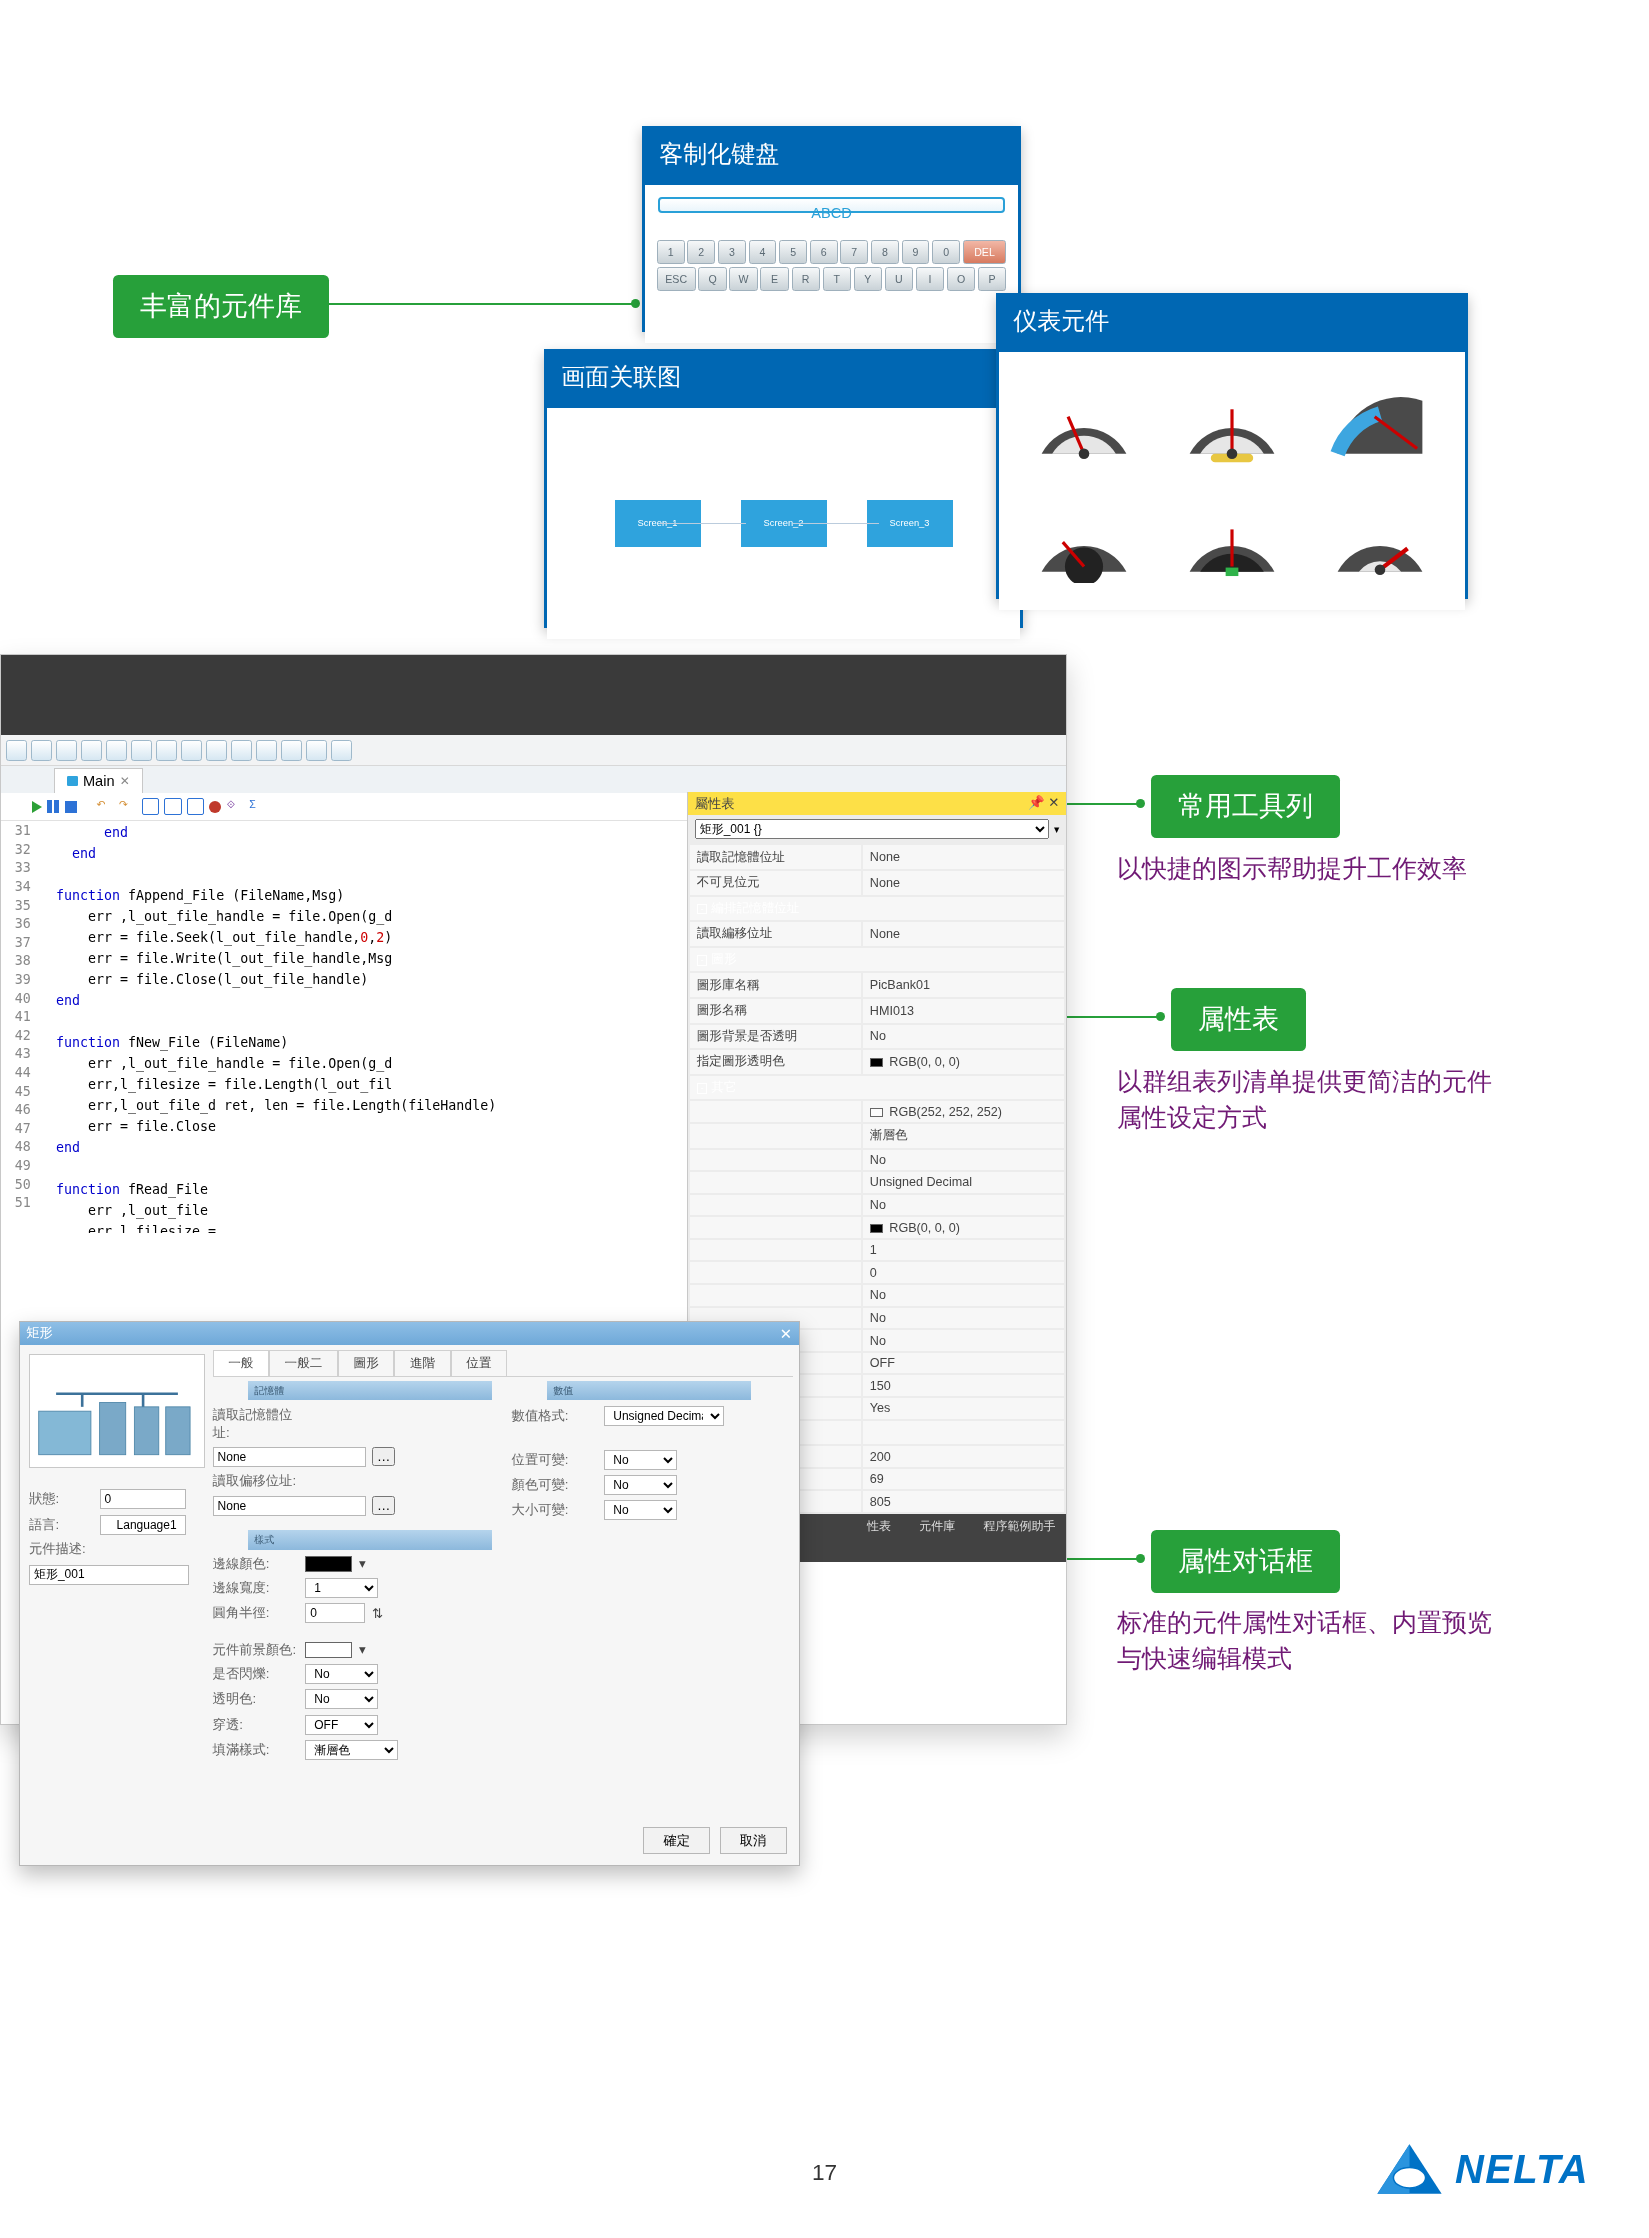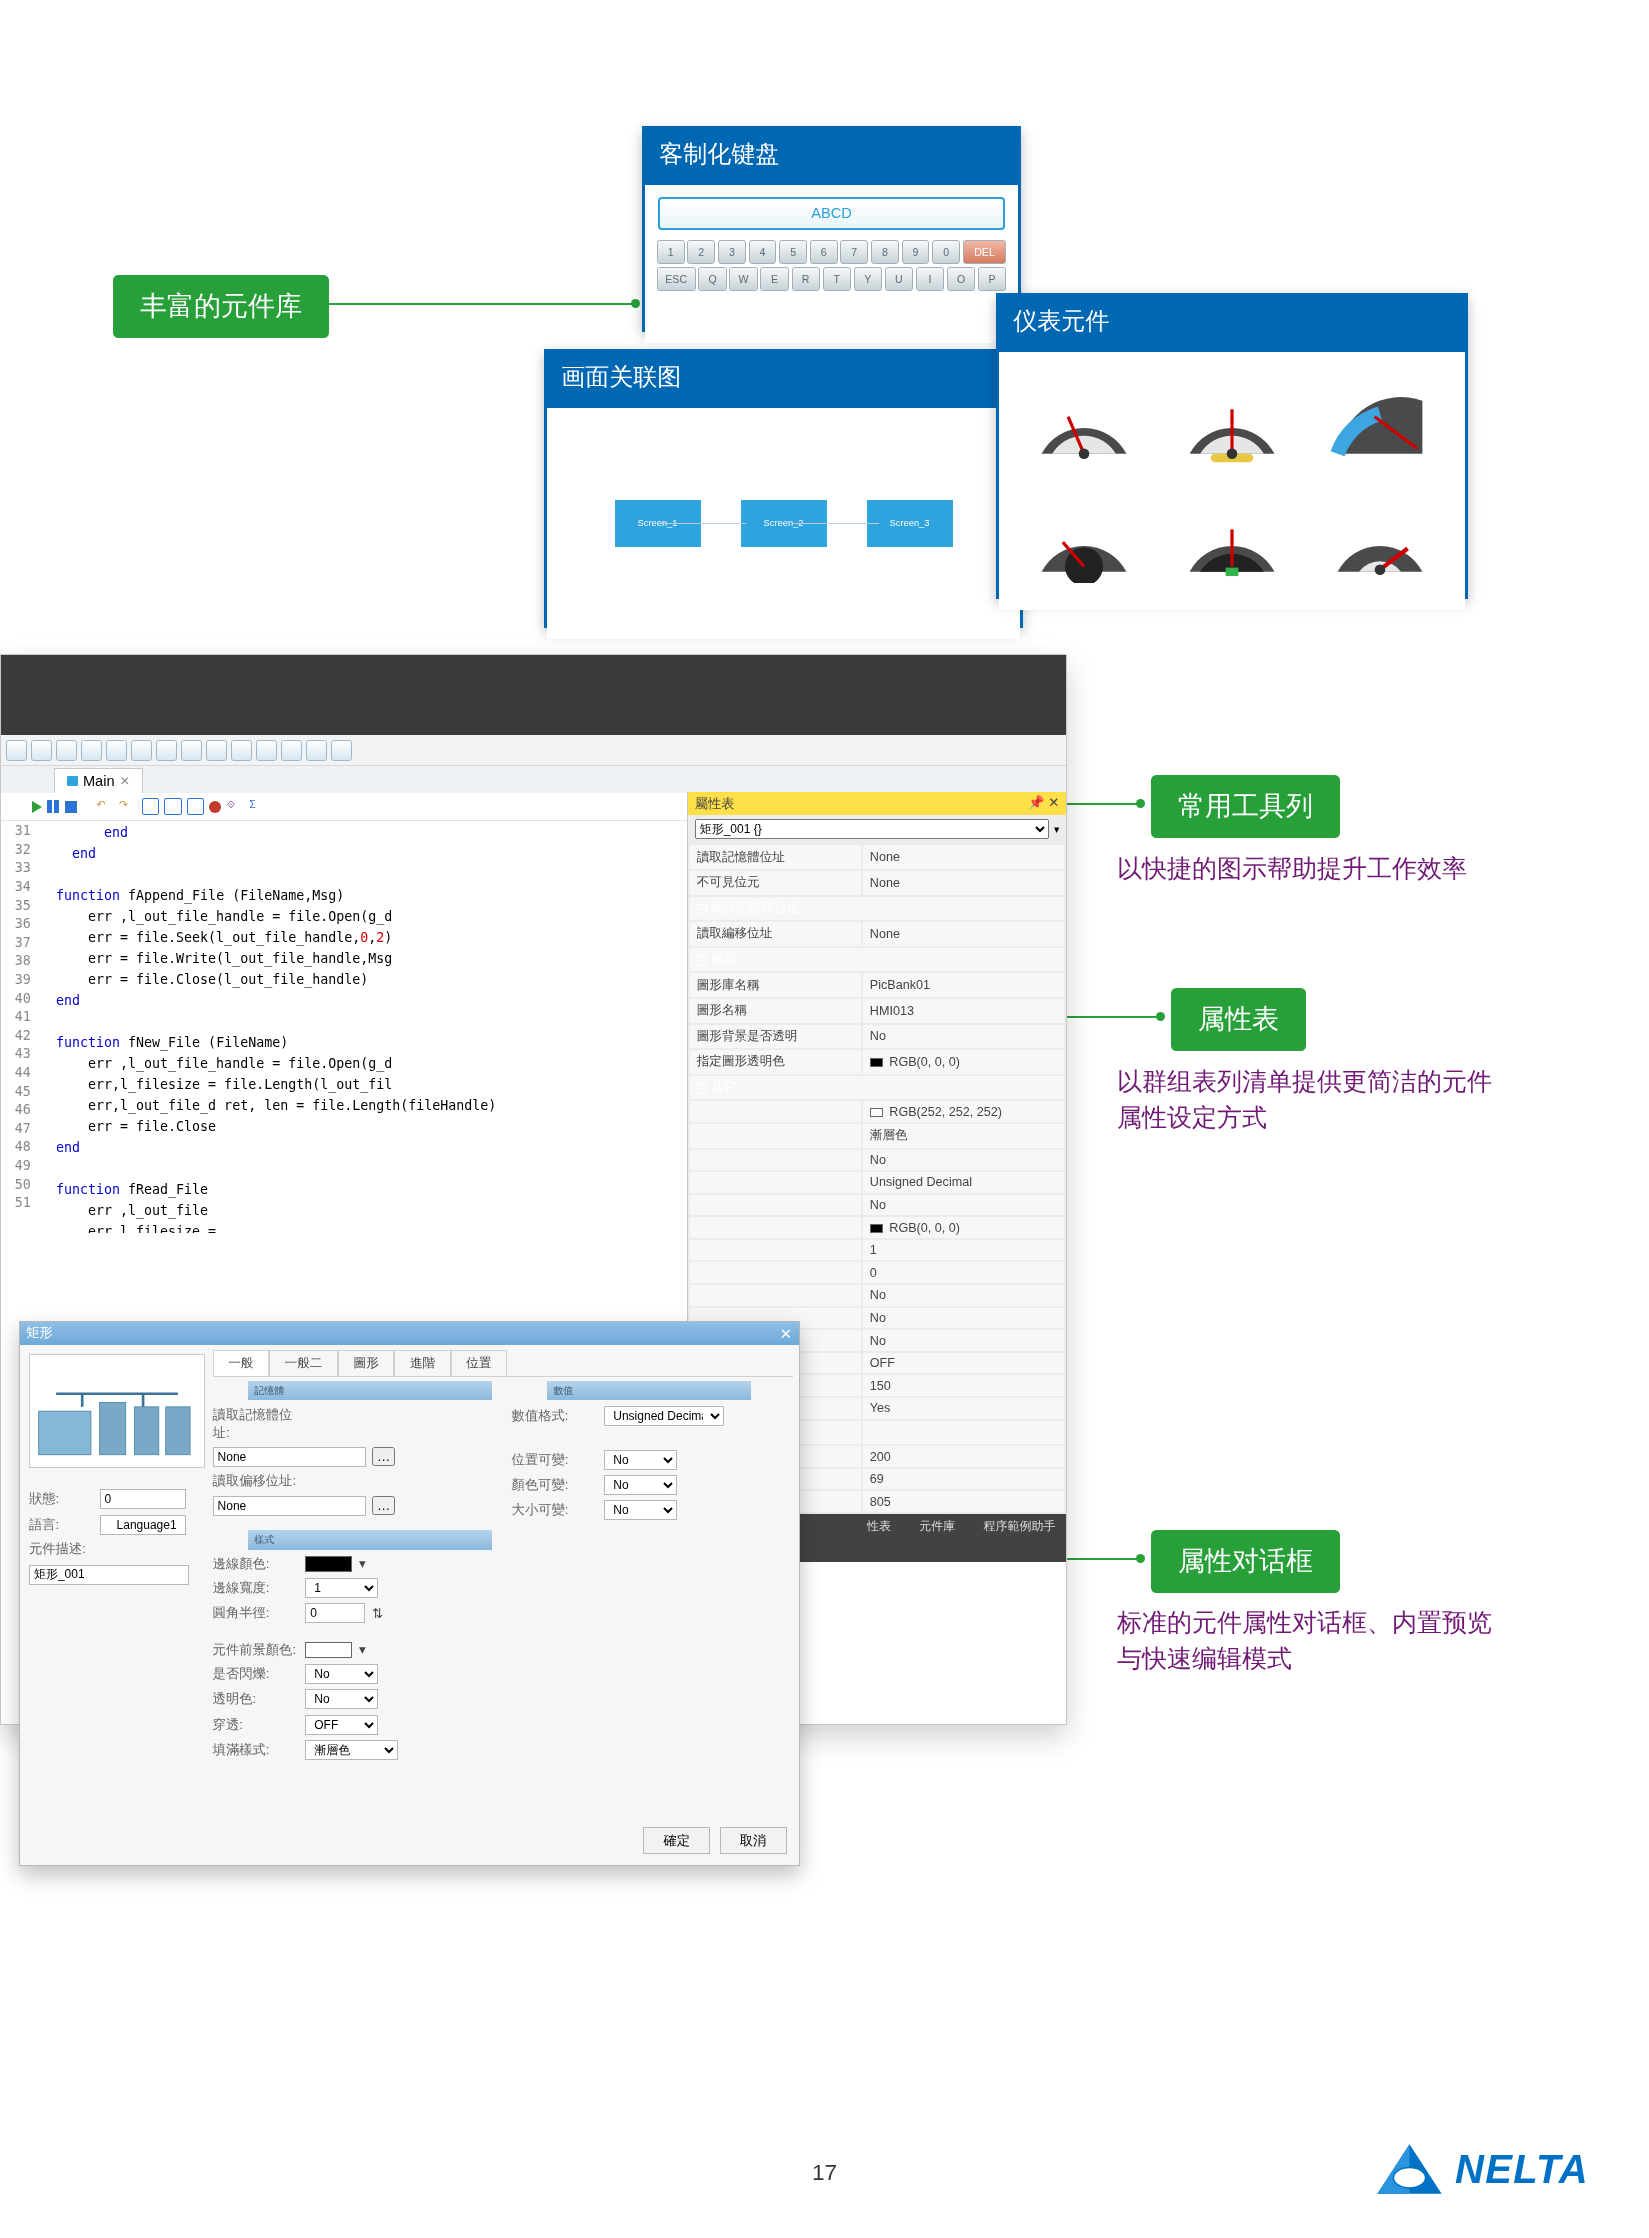--- a/index.html
+++ b/index.html
@@ -5,21 +5,21 @@
 * { margin: 0; padding: 0; box-sizing: border-box; }
 body { width: 1649px; height: 2239px; background: #fff; font-family: "Microsoft YaHei", Arial, sans-serif; position: relative; }
 
 
 .panel { position: absolute; background: #0067b3; box-shadow: 0 5.3px 12px rgba(0,0,0,.25); }
 .panel-title { color: #fff; font-size: 24px; padding: 12px 17.3px; font-weight: 400; }
 .panel-body { background: #fff; margin: 2.7px; }
 
 #panel-keyboard { left: 642px; top: 126px; width: 379px; height: 206px; z-index: 2; }
 #panel-keyboard .panel-body { height: 158px; position: relative; }
-.kbd-display { position: absolute; left: 13.3px; right: 13.3px; top: 12px; height: 33px; border: 2px solid #29a0d8; border-radius: 4px; text-align: center; line-height: 29px; color: #29a0d8; font-size: 14.6px; background: linear-gradient(#fff,#eaf5fb); }
+.kbd-display { position: absolute; left: 13.3px; right: 13.3px; top: 12px; height: 16px; border: 2px solid #29a0d8; border-radius: 4px; text-align: center; line-height: 29px; color: #29a0d8; font-size: 14.6px; background: linear-gradient(#fff,#eaf5fb); }
 .kbd-row { position: absolute; left: 12px; right: 12px; display: flex; gap: 2.7px; }
 .key { flex: 1; height: 24px; border-radius: 2.7px; background: linear-gradient(#f6f8f9,#c9d2d7); border: 0.7px solid #9fb0bc; font-size: 10.6px; text-align: center; line-height: 22.6px; color: #5c6b75; }
 
 #panel-diagram { left: 544px; top: 349px; width: 479px; height: 279px; z-index: 1; }
 #panel-diagram .panel-body { height: 231px; display: flex; align-items: center; justify-content: center; gap: 40px; position: relative; }
 .diagram-node { width: 86px; height: 47px; background: #2fa3dd; color: #fff; font-size: 9.3px; display: flex; align-items: center; justify-content: center; }
 .diagram-line { position: absolute; height: 1.3px; background: #bcd; top: 50%; }
 
 #panel-gauge { left: 996px; top: 293px; width: 472px; height: 306px; z-index: 3; }
 #panel-gauge .panel-body { height: 258px; display: grid; grid-template-columns: repeat(3,1fr); gap: 13.3px; padding: 17.3px; }

